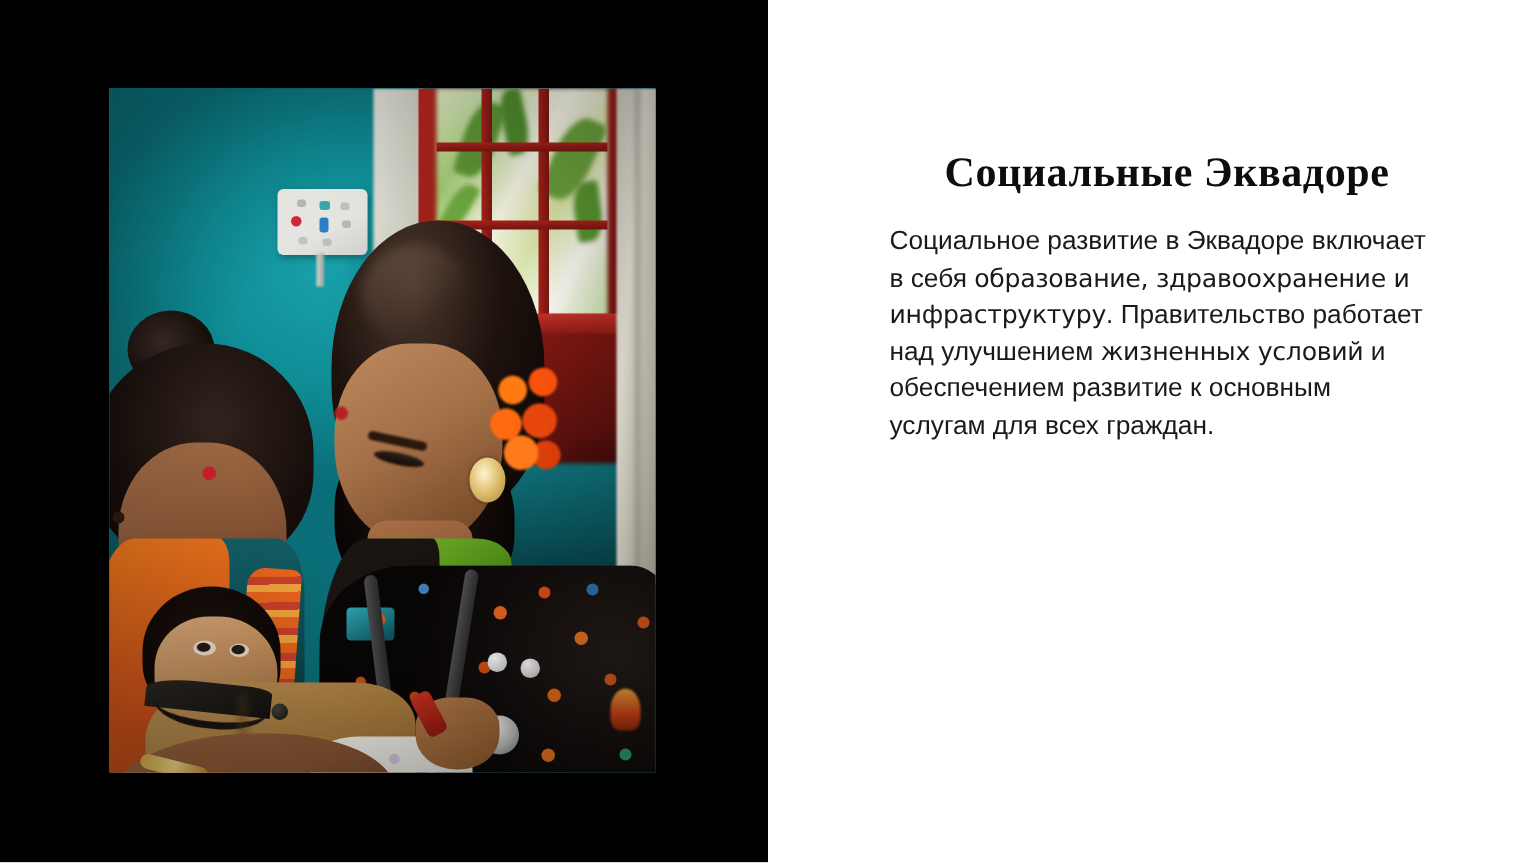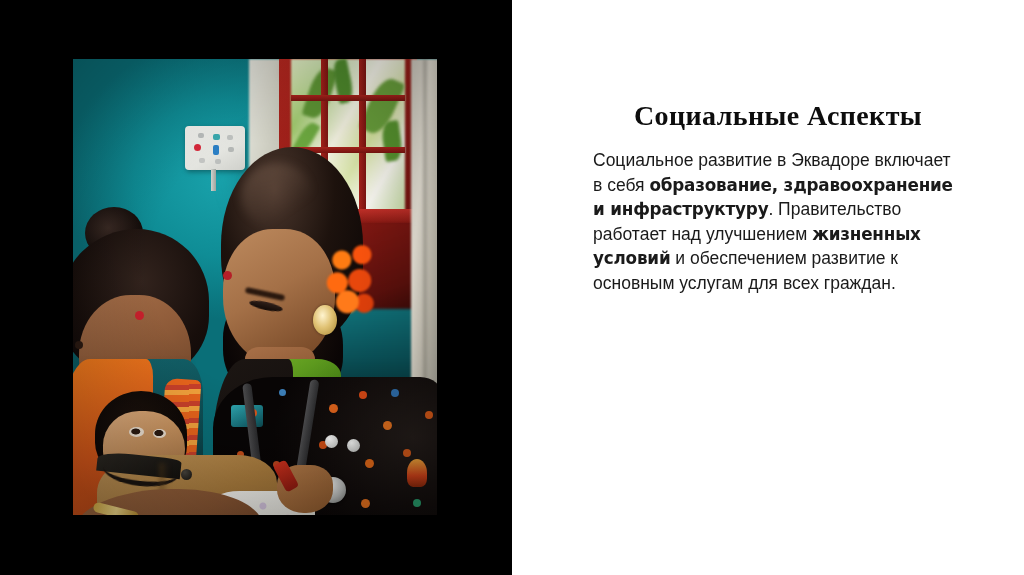--- a/index.html
+++ b/index.html
@@ -459,21 +459,21 @@
     left: 81px;
     top: 148px;
     width: 360px;
     font-family: "Liberation Sans", "DejaVu Sans", sans-serif;
     font-size: 17.5px;
     line-height: 24.6px;
     color: #1a1a1a;
   }
   #body-text .em {
     font-family: "DejaVu Sans", "Liberation Sans", sans-serif;
-    font-weight: 700;
+    font-weight: 400;
     font-size: 16.8px;
     letter-spacing: -0.2px;
   }
 </style>
 </head>
 <body>
 
 <div id="slide">
 
   <div id="left-panel">
@@ -580,17 +580,17 @@
       <div class="ph-layer m-bangle1"></div>
 
       <div class="ph-layer w-hand"></div>
       <div class="ph-layer w-wrist-band"></div>
 
       <div class="ph-layer photo-grade"></div>
     </div>
   </div>
 
   <div id="content">
-    <h1 id="title">Социальные Аспекты</h1>
+    <h1 id="title">Социальные Эквадоре</h1>
     <div id="body-text"><span>Социальное развитие в Эквадоре включает в себя </span><span class="em">образование, здравоохранение и инфраструктуру</span><span>. Правительство работает над улучшением </span><span class="em">жизненных условий</span><span> и обеспечением развитие к основным услугам для всех граждан.</span></div>
   </div>
 
 </div>
 
 </body></html>

